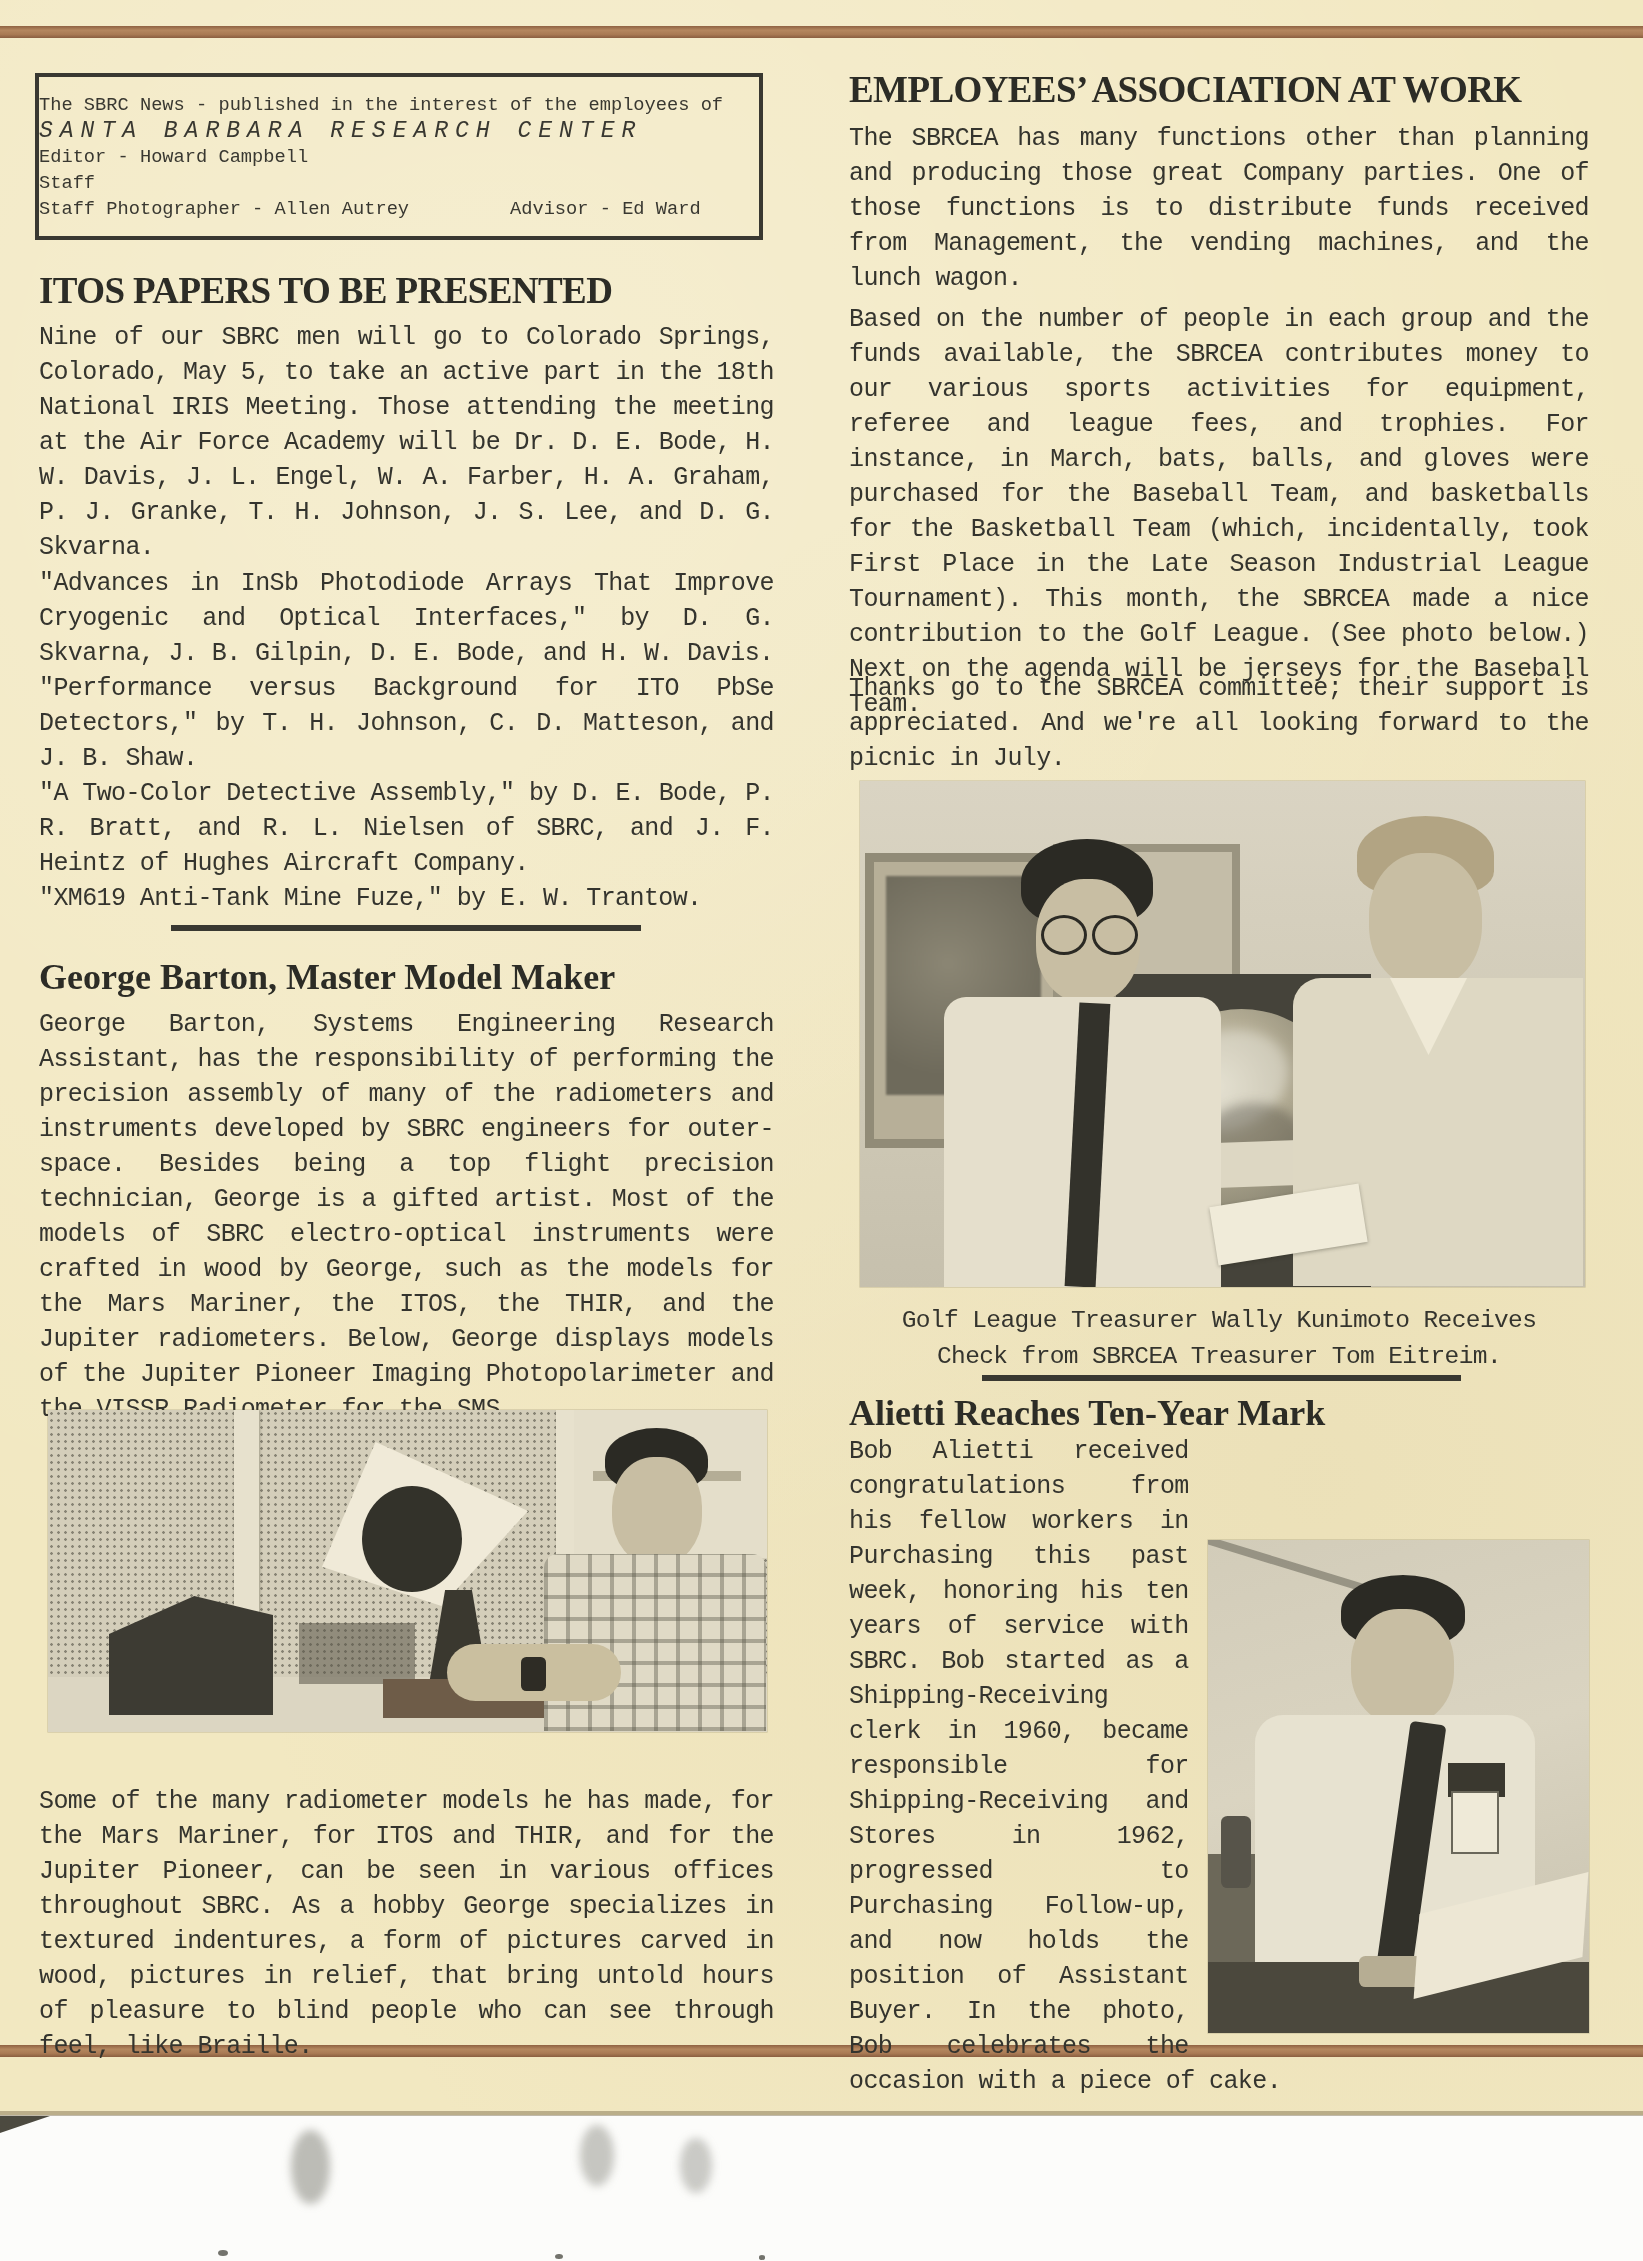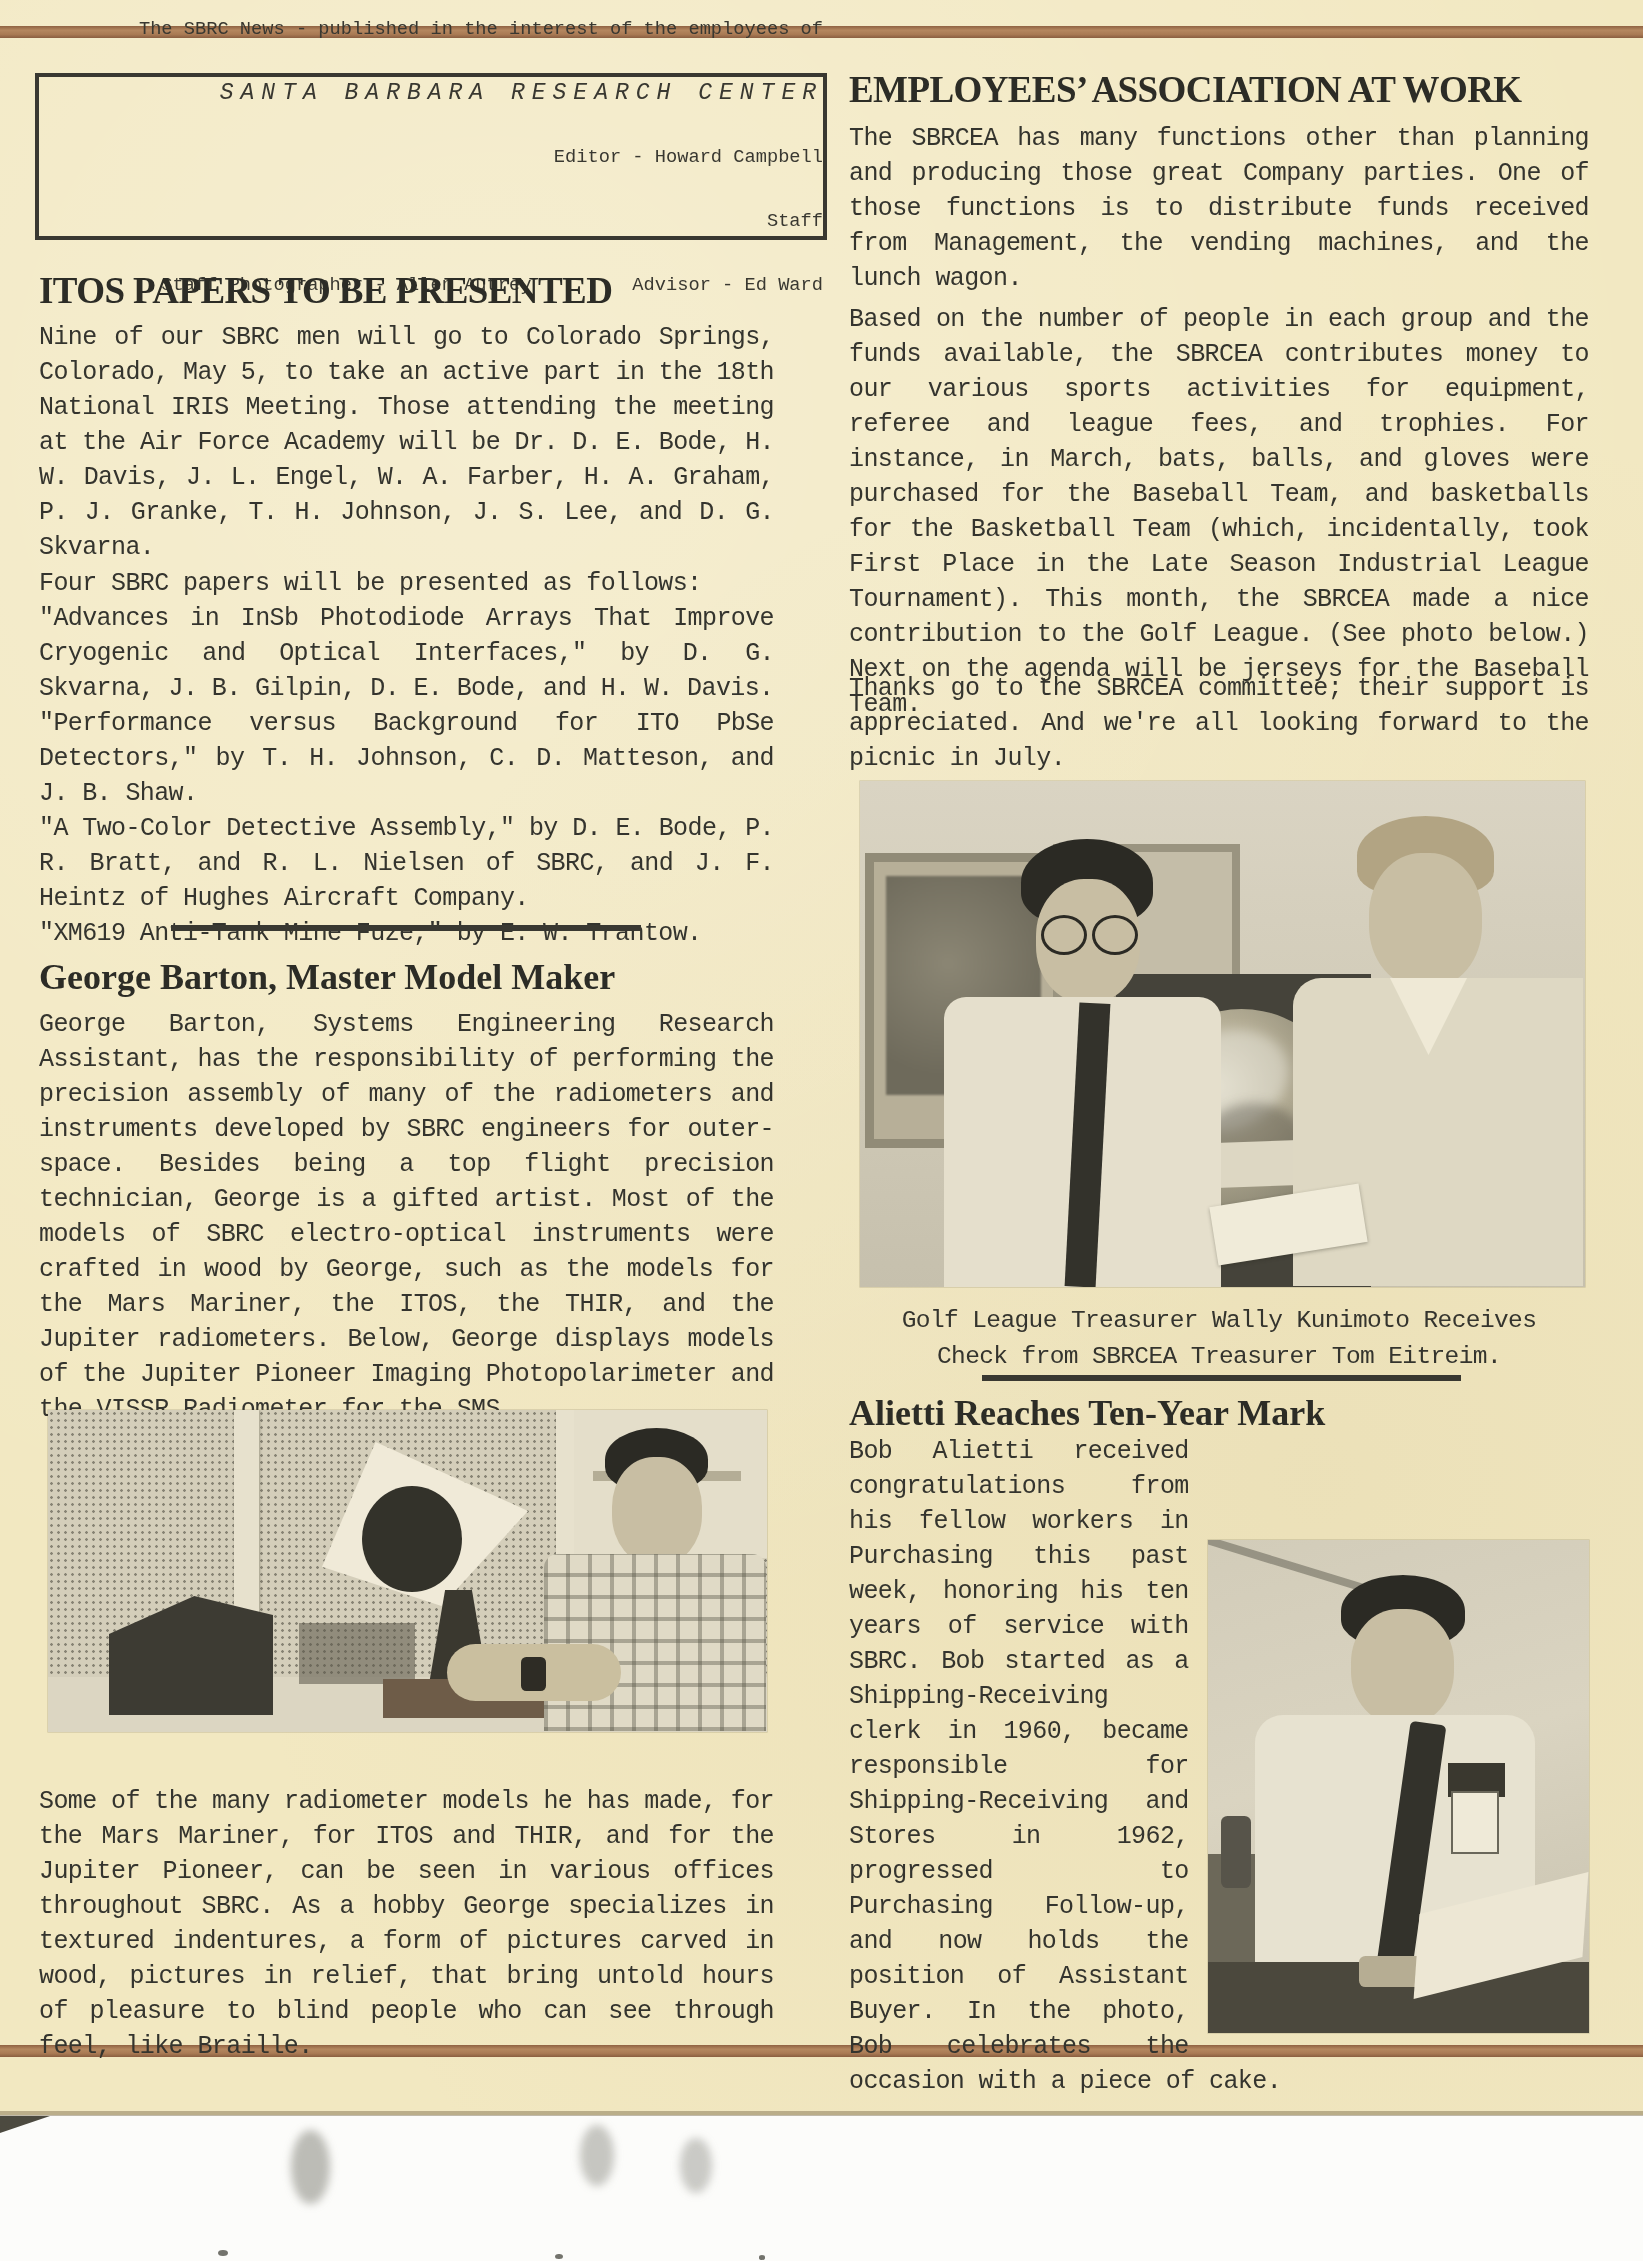--- a/index.html
+++ b/index.html
@@ -32,25 +32,24 @@
   .speck.p3{left:759px;top:2255px;width:6.4px;height:4.5px;}
 
   
   .brown-bar{position:absolute;left:0;width:1643px;height:12.2px;
     background:linear-gradient(180deg,#8f6242 0%,#b4875f 35%,#a97a54 70%,#8a5e40 100%);}
   .brown-bar.top{top:26px;}
   .brown-bar.bottom{top:2045px;}
 
   
   .masthead{
-    position:absolute;left:35px;top:73px;width:792px;height:167px;
+    position:absolute;left:35px;top:73px;width:728px;height:167px;
     border:4.5px solid #393831;box-sizing:border-box;
     display:flex;flex-direction:column;justify-content:center;
-    text-align:right;
-    gap:38px;
+    text-align:left;
   }
   .masthead .line{font-size:18.7px;line-height:26px;white-space:pre-wrap;color:#393831;}
   .masthead .line.spread{letter-spacing:7px;font-size:23px;font-style:italic;}
 
   
   .headline{
     position:absolute;
     font-family:"Liberation Serif", serif;font-weight:700;
     color:#2c2c26;letter-spacing:-0.6px;
   }
@@ -148,21 +147,20 @@
   <div class="line">Editor - Howard Campbell</div>
   <div class="line">Staff</div>
   <div class="line">Staff Photographer - Allen Autrey         Advisor - Ed Ward</div>
 </div>
 
 <div class="headline big" style="left:39px;top:271px;">ITOS PAPERS TO BE PRESENTED</div>
 
 <div class="body-block" style="left:39px;top:320px;width:735px;">Nine of our SBRC men will go to Colorado Springs, Colorado, May 5, to take an active part in the 18th National IRIS Meeting. Those attending the meeting at the Air Force Academy will be Dr. D. E. Bode, H. W. Davis, J. L. Engel, W. A. Farber, H. A. Graham, P. J. Granke, T. H. Johnson, J. S. Lee, and D. G. Skvarna.</div>
 
 <div class="body-block" style="left:39px;top:566px;width:735px;">
-  <p>Four SBRC papers will be presented as follows:</p>
   <p>"Advances in InSb Photodiode Arrays That Improve Cryogenic and Optical Interfaces," by D. G. Skvarna, J. B. Gilpin, D. E. Bode, and H. W. Davis.</p>
   <p>"Performance versus Background for ITO PbSe Detectors," by T. H. Johnson, C. D. Matteson, and J. B. Shaw.</p>
   <p>"A Two-Color Detective Assembly," by D. E. Bode, P. R. Bratt, and R. L. Nielsen of SBRC, and J. F. Heintz of Hughes Aircraft Company.</p>
   <p>"XM619 Anti-Tank Mine Fuze," by E. W. Trantow.</p>
 </div>
 
 <div class="section-rule" style="left:171px;top:925px;width:470px;"></div>
 
 <div class="headline sub" style="left:39px;top:959px;">George Barton, Master Model Maker</div>
 

